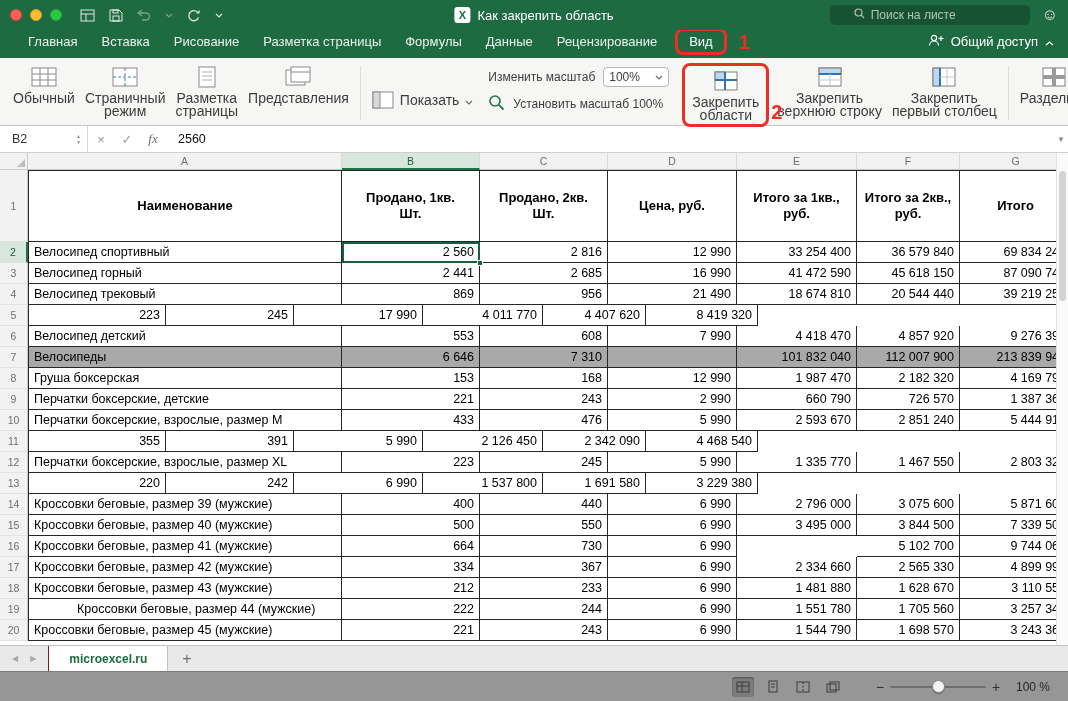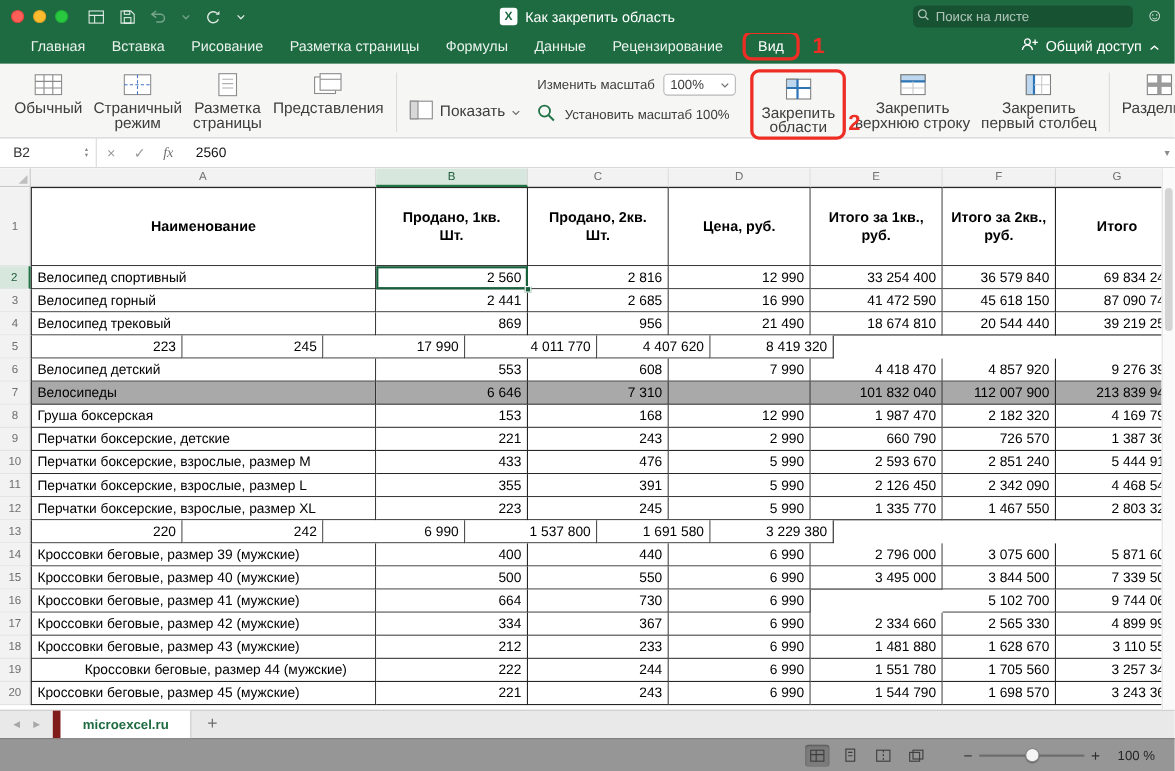--- a/index.html
+++ b/index.html
@@ -11,21 +11,21 @@
   .traffic { display:flex; gap:8px; margin-right:18px; }
   .tl { width:12px; height:12px; border-radius:50%; }
   .tl.red { background:#ff5f57; border:1px solid #e0443e; }
   .tl.yel { background:#febc2e; border:1px solid #dea123; }
   .tl.grn { background:#28c840; border:1px solid #1faf34; }
   .tb-icons { display:flex; align-items:center; gap:14px; color:rgba(255,255,255,.85); }
   .tb-icons svg { display:block; }
   .dim { opacity:.45; }
   .tb-title { position:absolute; left:50%; transform:translateX(-50%); display:flex; align-items:center; gap:7px; color:#fff; font-size:13px; }
   .xl-icon { width:16px; height:16px; background:#fff; border-radius:3px; display:flex; align-items:center; justify-content:center; color:#1e6b41; font-weight:bold; font-size:11px; }
-  .tb-search { margin-left:auto; width:200px; height:20px; background:rgba(0,0,0,.22); border-radius:5px; display:flex; align-items:center; gap:6px; padding:0 4px; color:rgba(255,255,255,.65); font-size:12px; }
+  .tb-search { margin-left:auto; width:200px; height:20px; background:rgba(0,0,0,.22); border-radius:5px; display:flex; align-items:center; gap:6px; padding:0 24px; color:rgba(255,255,255,.65); font-size:12px; }
   .tb-smiley { margin-left:12px; color:rgba(255,255,255,.9); font-size:16px; line-height:16px; }
 
   
   .menubar { height:28px; background:#1e6b41; display:flex; align-items:center; padding:0 14px 5px 28px; gap:24px; }
   .menu-tab { color:#eaf3ee; font-size:13px; white-space:nowrap; cursor:default; }
   .menu-tab.red-frame-tab { border:3px solid #ee2e24; border-radius:8px; padding:3px 11px; margin:-4px -6px; color:#fff; }
   .annot-num { color:#ee2e24; font-weight:bold; font-size:20px; line-height:20px; }
   .menubar .annot-num { margin-left:-6px; }
   .share { margin-left:auto; display:flex; align-items:center; gap:7px; color:#fff; font-size:13px; white-space:nowrap; }
 
@@ -72,21 +72,21 @@
   .num-cell { justify-content:flex-end; padding-right:5px; }
   .total-row .cell { background:#a9a9a9; }
   .selected-cell { position:relative; outline:2px solid #17603c; outline-offset:-2px; z-index:2; }
   .fill-handle { position:absolute; width:6px; height:6px; background:#17603c; border:1px solid #fff; right:-4px; bottom:-4px; }
   .v-scroll { position:absolute; top:0; right:0; width:12px; height:100%; background:#fafafa; border-left:1px solid #e2e2e2; }
   .v-thumb { position:absolute; left:2px; right:2px; top:18px; height:130px; background:#d4d4d4; border-radius:5px; }
 
   
   .sheet-tabs { height:26px; background:#e9e9e9; border-top:1px solid #c2c2c2; display:flex; align-items:stretch; font-size:12px; }
   .tab-nav { display:flex; align-items:center; gap:12px; padding:0 12px; color:#a8a8a8; font-size:8px; }
-  .sheet-tab { background:#fff; border-left:7px solid #7f1d1d; border-right:1px solid #c2c2c2; display:flex; align-items:center; padding:0 20px; color:#1e6b41; font-weight:600; }
+  .sheet-tab { background:#fff; border-left:1px solid #7f1d1d; border-right:1px solid #c2c2c2; display:flex; align-items:center; padding:0 20px; color:#1e6b41; font-weight:600; }
   .add-sheet { display:flex; align-items:center; padding:0 14px; color:#6f6f6f; font-size:16px; }
 
   
   .status-bar { height:30px; background:#969696; border-top:1px solid #7d7d7d; display:flex; align-items:center; justify-content:flex-end; padding-right:18px; }
   .view-icons { display:flex; gap:8px; margin-right:28px; }
   .view-icon { width:22px; height:20px; border-radius:3px; display:flex; align-items:center; justify-content:center; }
   .view-icon.active { background:#7c7c7c; box-shadow:inset 0 1px 2px rgba(0,0,0,.35); }
   .zoom-minus,.zoom-plus { color:#2f2f2f; font-size:14px; width:16px; text-align:center; }
   .zoom-slider { width:96px; height:19px; position:relative; margin:0 2px; }
   .zoom-track { position:absolute; left:0; right:0; top:9px; height:2px; background:#6e6e6e; border-radius:1px; }
@@ -468,21 +468,20 @@
           <div class="cell name-cell" style="width: 314px;">Перчатки боксерские, взрослые, размер M</div>
           <div class="cell num-cell" style="width: 138px;">433</div>
           <div class="cell num-cell" style="width: 128px;">476</div>
           <div class="cell num-cell" style="width: 129px;">5 990</div>
           <div class="cell num-cell" style="width: 120px;">2 593 670</div>
           <div class="cell num-cell" style="width: 103px;">2 851 240</div>
           <div class="cell num-cell" style="width: 112px;">5 444 910</div>
         </div>
         <div class="grid-row">
           <div class="row-num">11</div>
-          <div class="cell name-cell" style="width: 314px;">Перчатки боксерские, взрослые, размер L</div>
           <div class="cell num-cell" style="width: 138px;">355</div>
           <div class="cell num-cell" style="width: 128px;">391</div>
           <div class="cell num-cell" style="width: 129px;">5 990</div>
           <div class="cell num-cell" style="width: 120px;">2 126 450</div>
           <div class="cell num-cell" style="width: 103px;">2 342 090</div>
           <div class="cell num-cell" style="width: 112px;">4 468 540</div>
         </div>
         <div class="grid-row">
           <div class="row-num">12</div>
           <div class="cell name-cell" style="width: 314px;">Перчатки боксерские, взрослые, размер XL</div>

